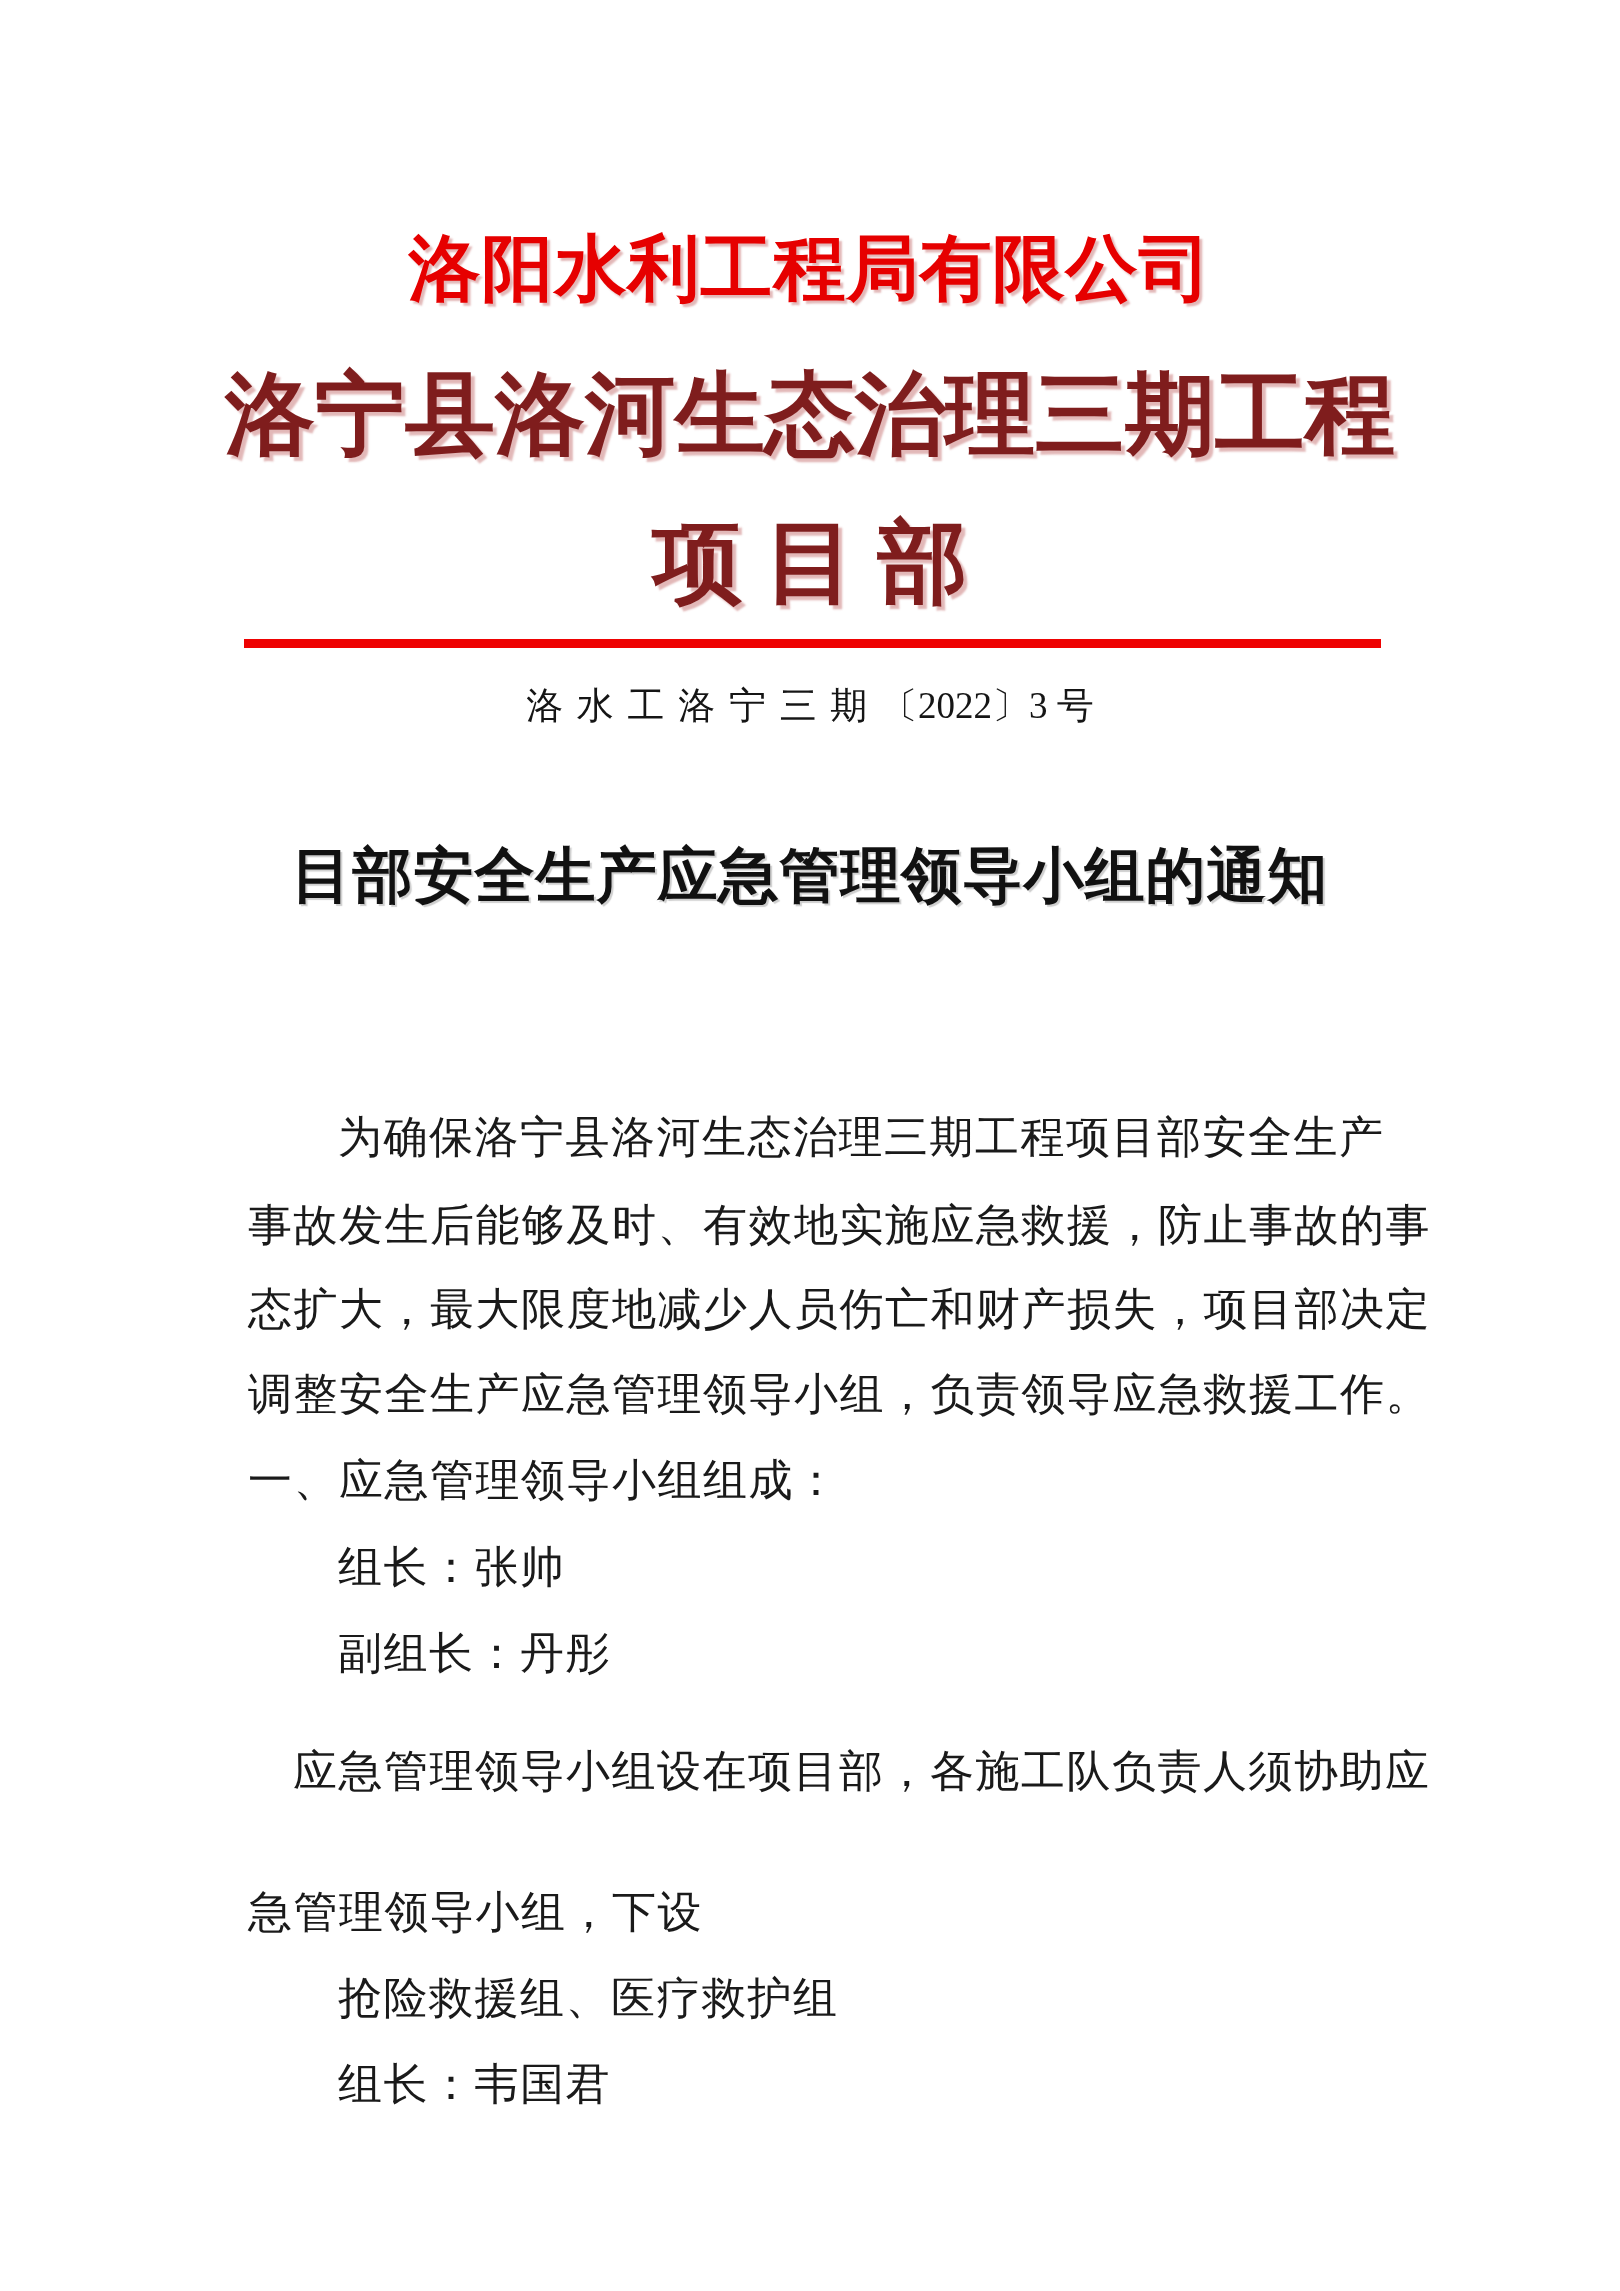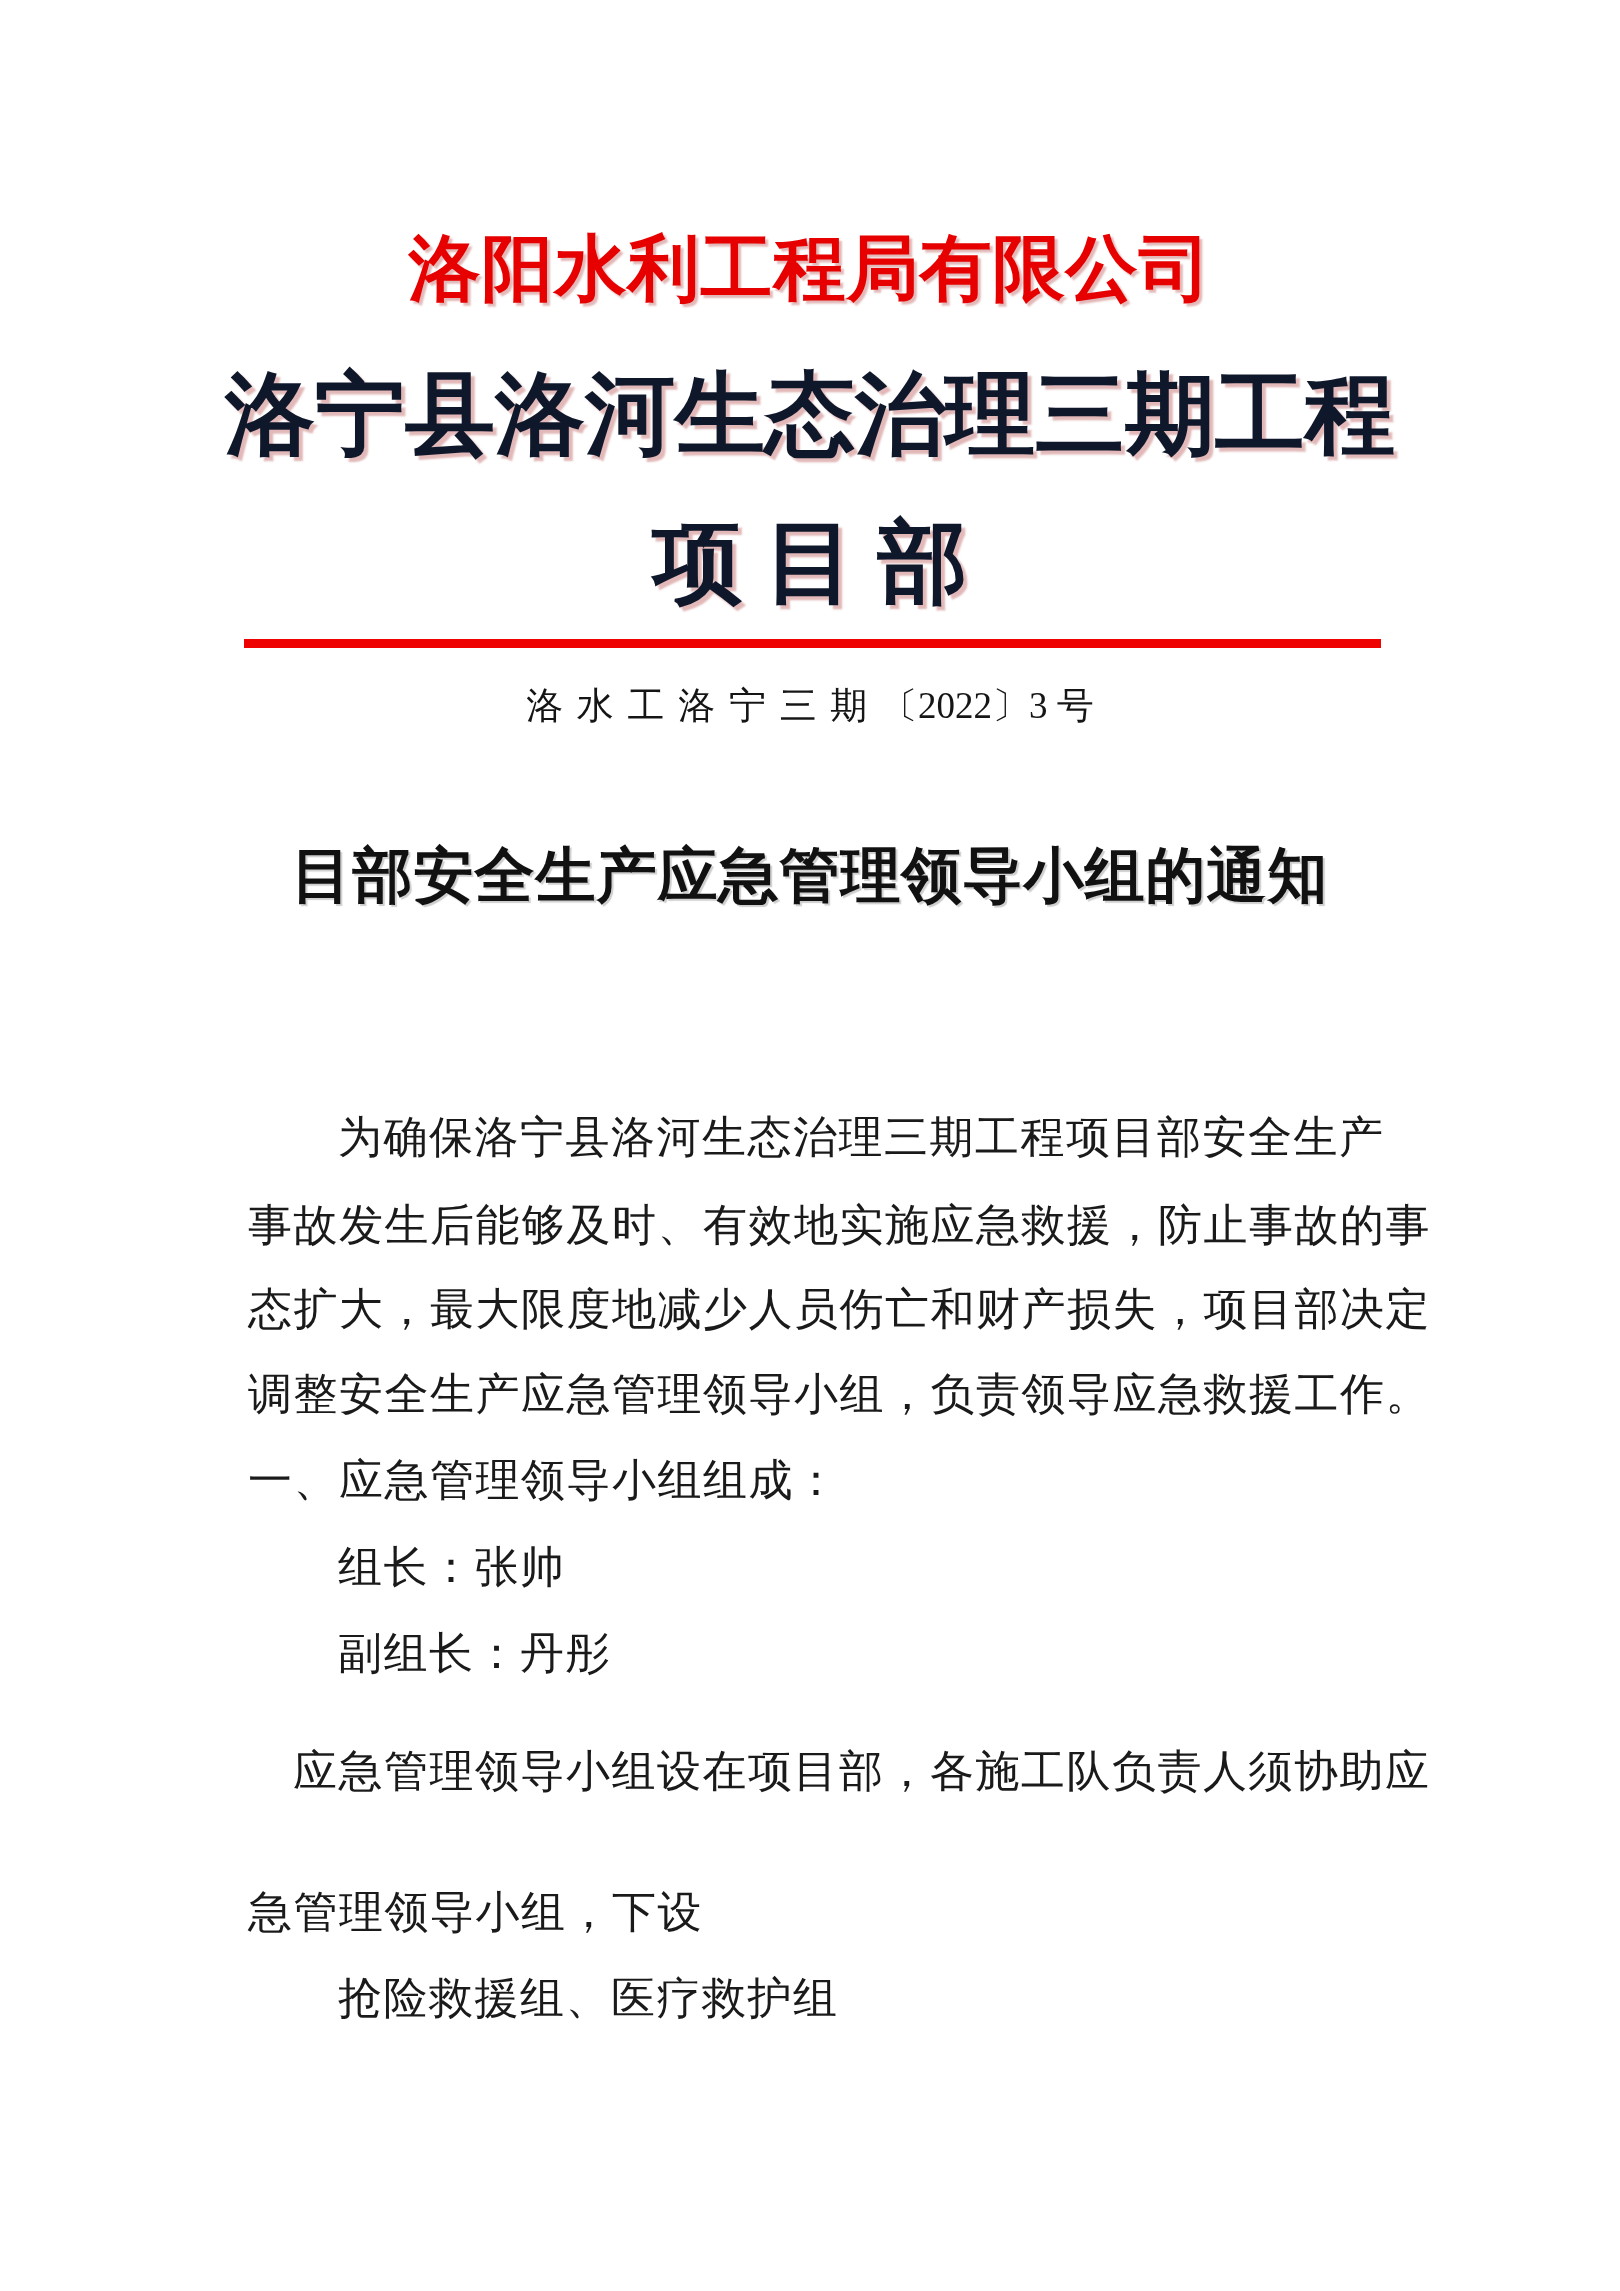--- a/index.html
+++ b/index.html
@@ -30,21 +30,21 @@
   .letterhead-company {
     font-size: 72px;
     font-weight: bold;
     color: #e60000;
     text-shadow: 2.9px 2.9px 2px rgba(160, 20, 20, 0.30);
     letter-spacing: 1px;
   }
   .letterhead-project, .letterhead-dept {
     font-size: 90px;
     font-weight: bold;
-    color: #0f172a;
+    color: #7f1d1d;
     text-shadow: 3.9px 3.9px 2px rgba(160, 20, 20, 0.30);
     letter-spacing: 0px;
   }
   .red-rule {
     position: absolute;
     left: 244px;
     top: 639px;
     width: 1137px;
     height: 8.8px;
     background: #ee0202;
@@ -115,15 +115,16 @@
 
   <div class="body-line indent-2" style="top:1631px">副组长：丹彤</div>
 
 
   <div class="body-line indent-1" style="top:1749px">应急管理领导小组设在项目部，各施工队负责人须协助应</div>
 
   <div class="body-line" style="top:1890px">急管理领导小组，下设</div>
 
   <div class="body-line indent-2" style="top:1976px">抢险救援组、医疗救护组</div>
 
+  <div class="body-line indent-2" style="top:2062px">组长：韦国君</div>
 
 </div>
 
 
 </body></html>

